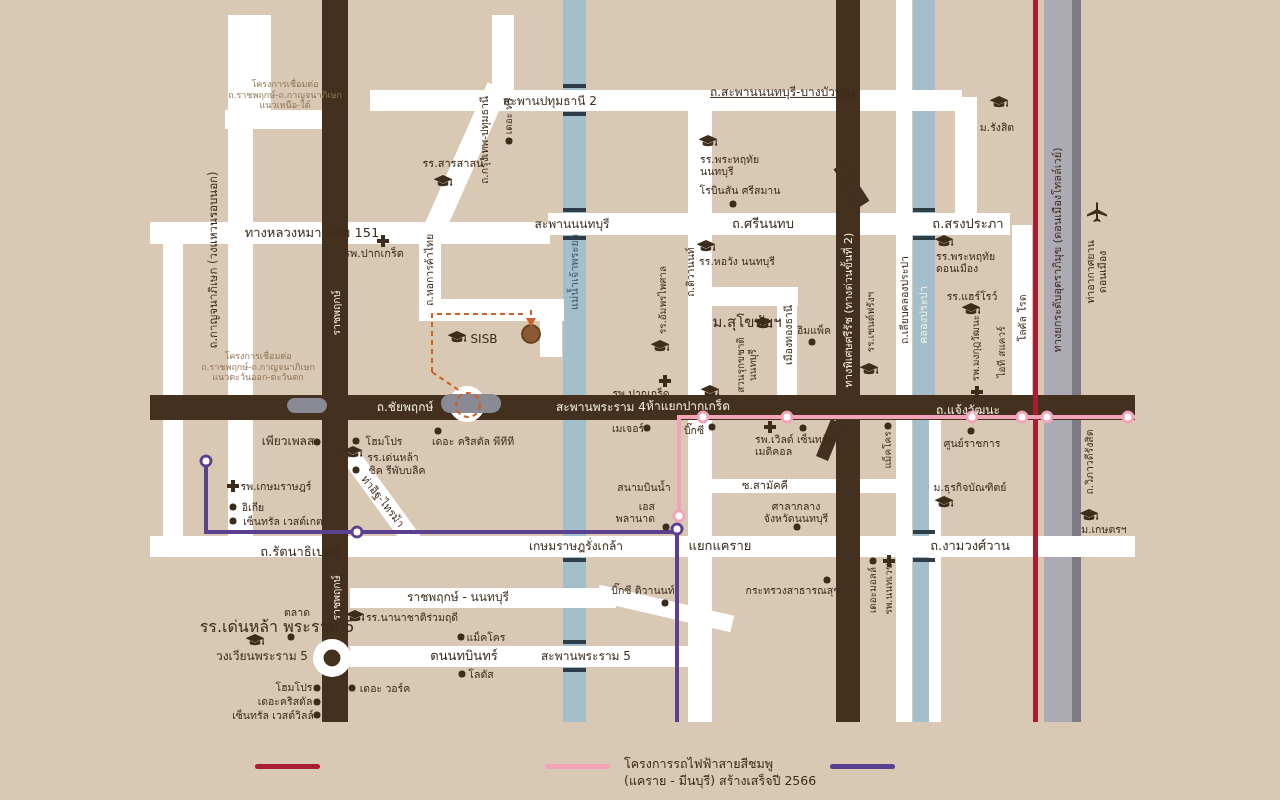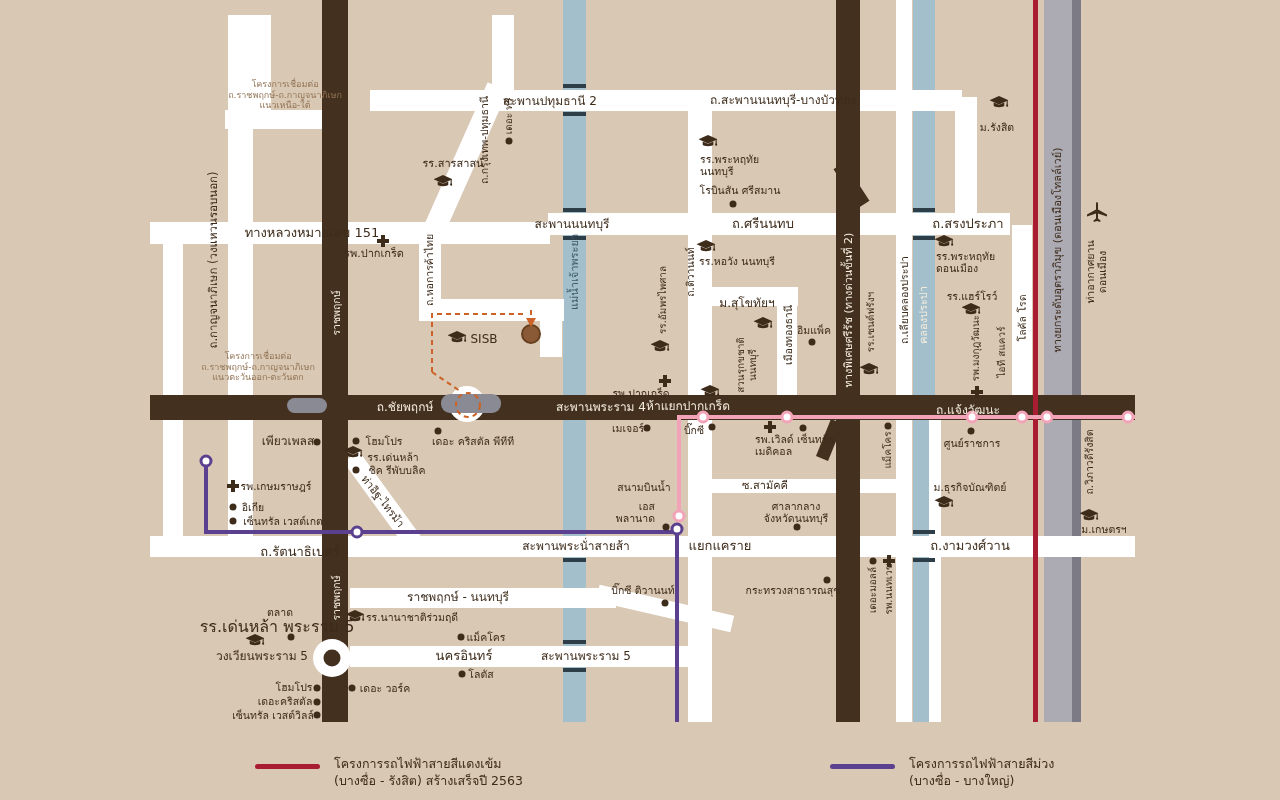--- a/index.html
+++ b/index.html
@@ -315,35 +315,35 @@
       <div class="ic" style="left: 317px; top: 715px;">
         <span class="poi-dot" style="display:block"></span>
       </div>
       <div class="ic" style="left: 352px; top: 688px;">
         <span class="poi-dot" style="display:block"></span>
       </div>
       <div class="ic" style="left: 1097px; top: 213px;"><svg class="plane" width="22" height="22" viewBox="0 0 22 22">
           <path d="M11 0 C11.6 0 12 .9 12 2.2 V7.6 L21 12.6 V14.6 L12 11.6 V16.4 L14.4 18.4 V19.9 L11 18.9 L7.6 19.9 V18.4 L10 16.4 V11.6 L1 14.6 V12.6 L10 7.6 V2.2 C10 .9 10.4 0 11 0 Z"></path>
         </svg></div>
       <div class="lbl" style="left: 550px; top: 101px; font-size: 12px; transform: translate(-50%, -50%);">สะพานปทุมธานี 2</div>
-      <div class="lbl" style="left: 783px; top: 100px; font-size: 12px; transform: translate(-50%, -50%);">ถ.สะพานนนทบุรี-บางบัวทอง</div>
+      <div class="lbl" style="left: 783px; top: 92px; font-size: 12px; transform: translate(-50%, -50%); text-decoration: underline;">ถ.สะพานนนทบุรี-บางบัวทอง</div>
       <div class="lbl" style="left: 312px; top: 233px; font-size: 13px; transform: translate(-50%, -50%);">ทางหลวงหมายเลข 151</div>
       <div class="lbl" style="left: 572px; top: 224px; font-size: 12px; transform: translate(-50%, -50%);">สะพานนนทบุรี</div>
       <div class="lbl" style="left: 763px; top: 224px; font-size: 13px; transform: translate(-50%, -50%);">ถ.ศรีนนทบ</div>
       <div class="lbl" style="left: 968px; top: 224px; font-size: 13px; transform: translate(-50%, -50%);">ถ.สรงประภา</div>
       <div class="lbl w" style="left: 405px; top: 407px; font-size: 12px; transform: translate(-50%, -50%);">ถ.ชัยพฤกษ์</div>
       <div class="lbl w" style="left: 601px; top: 407px; font-size: 12px; transform: translate(-50%, -50%);">สะพานพระราม 4</div>
       <div class="lbl w" style="left: 688px; top: 406px; font-size: 12px; transform: translate(-50%, -50%);">ห้าแยกปากเกร็ด</div>
       <div class="lbl w" style="left: 968px; top: 410px; font-size: 12px; transform: translate(-50%, -50%); text-align: right;">ถ.แจ้งวัฒนะ</div>
       <div class="lbl" style="left: 300px; top: 552px; font-size: 13px; transform: translate(-50%, -50%); text-align: right;">ถ.รัตนาธิเบศร์</div>
-      <div class="lbl" style="left: 576px; top: 546px; font-size: 12px; transform: translate(-50%, -50%);">สะพานพระนั่าสายส้า</div>
+      <div class="lbl" style="left: 576px; top: 546px; font-size: 12px; transform: translate(-50%, -50%);">เกษมราษฎรั่งเกล้า</div>
       <div class="lbl" style="left: 720px; top: 546px; font-size: 13px; transform: translate(-50%, -50%);">แยกแคราย</div>
       <div class="lbl" style="left: 970px; top: 546px; font-size: 13px; transform: translate(-50%, -50%);">ถ.งามวงศ์วาน</div>
       <div class="lbl" style="left: 458px; top: 597px; font-size: 12px; transform: translate(-50%, -50%);">ราชพฤกษ์ - นนทบุรี</div>
-      <div class="lbl" style="left: 464px; top: 656px; font-size: 13px; transform: translate(-50%, -50%);">นครอินทร์</div>
+      <div class="lbl" style="left: 464px; top: 656px; font-size: 13px; transform: translate(-50%, -50%);">ดนนทบินทร์</div>
       <div class="lbl" style="left: 586px; top: 656px; font-size: 12px; transform: translate(-50%, -50%);">สะพานพระราม 5</div>
       <div class="lbl" style="left: 262px; top: 656px; font-size: 12px; transform: translate(-50%, -50%);">วงเวียนพระราม 5</div>
       <div class="lbl" style="left: 765px; top: 486px; font-size: 11px; transform: translate(-50%, -50%);">ซ.สามัคคี</div>
       <div class="lbl" style="left: 382px; top: 502px; font-size: 11px; transform: translate(-50%, -50%) rotate(52deg);">ท่าอิฐ-ไทรม้า</div>
       <div class="lbl river" style="left: 575px; top: 272px; font-size: 11px; transform: translate(-50%, -50%) rotate(-90deg);">แม่น้ำเจ้าพระยา</div>
       <div class="lbl w" style="left: 924px; top: 315px; font-size: 11px; transform: translate(-50%, -50%) rotate(-90deg);">คลองประปา</div>
       <div class="lbl" style="left: 904px; top: 300px; font-size: 10.5px; transform: translate(-50%, -50%) rotate(-90deg);">ถ.เลียบคลองประปา</div>
       <div class="lbl" style="left: 214px; top: 260px; font-size: 11.5px; transform: translate(-50%, -50%) rotate(-90deg);">ถ.กาญจนาภิเษก (วงแหวนรอบนอก)</div>
       <div class="lbl" style="left: 484px; top: 140px; font-size: 10.5px; transform: translate(-50%, -50%) rotate(-90deg);">ถ.กรุงเทพ-ปทุมธานี</div>
       <div class="lbl" style="left: 429px; top: 270px; font-size: 10.5px; transform: translate(-50%, -50%) rotate(-90deg);">ถ.หอการค้าไทย</div>
@@ -367,21 +367,21 @@
 แนวตะวันออก-ตะวันตก</div>
       <div class="lbl" style="left: 453px; top: 164px; font-size: 11px; transform: translate(-50%, -50%);">รร.สารสาสน์</div>
       <div class="lbl" style="left: 509px; top: 116px; font-size: 10px; transform: translate(-50%, -50%) rotate(-90deg);">เดอะ ทรี</div>
       <div class="lbl" style="left: 374px; top: 254px; font-size: 11px; transform: translate(-50%, -50%);">รพ.ปากเกร็ด</div>
       <div class="lbl" style="left: 700px; top: 165px; font-size: 10.5px; text-align: left; transform: translate(0px, -50%);">รร.พระหฤทัย
 นนทบุรี</div>
       <div class="lbl" style="left: 740px; top: 190px; font-size: 10.5px; transform: translate(-50%, -50%);">โรบินสัน ศรีสมาน</div>
       <div class="lbl" style="left: 997px; top: 127px; font-size: 10.5px; transform: translate(-50%, -50%);">ม.รังสิต</div>
       <div class="lbl" style="left: 737px; top: 261px; font-size: 10.5px; transform: translate(-50%, -50%);">รร.หอวัง นนทบุรี</div>
       <div class="lbl" style="left: 663px; top: 300px; font-size: 10px; transform: translate(-50%, -50%) rotate(-90deg);">รร.อัมพรไพศาล</div>
-      <div class="lbl" style="left: 747px; top: 303px; font-size: 12px; transform: translate(-50%, -50%);">ม.สุโขทัยฯ</div>
+      <div class="lbl" style="left: 747px; top: 323px; font-size: 15px; transform: translate(-50%, -50%);">ม.สุโขทัยฯ</div>
       <div class="lbl" style="left: 814px; top: 330px; font-size: 10.5px; transform: translate(-50%, -50%);">อิมแพ็ค</div>
       <div class="lbl" style="left: 871px; top: 322px; font-size: 10px; transform: translate(-50%, -50%) rotate(-90deg);">รร.เซนต์ฟรังฯ</div>
       <div class="lbl" style="left: 936px; top: 262px; font-size: 10.5px; text-align: left; transform: translate(0px, -50%);">รร.พระหฤทัย
 ดอนเมือง</div>
       <div class="lbl" style="left: 972px; top: 296px; font-size: 10.5px; transform: translate(-50%, -50%);">รร.แฮร์โรว์</div>
       <div class="lbl" style="left: 976px; top: 348px; font-size: 10px; transform: translate(-50%, -50%) rotate(-90deg);">รพ.มงกุฎวัฒนะ</div>
       <div class="lbl" style="left: 1002px; top: 352px; font-size: 10px; transform: translate(-50%, -50%) rotate(-90deg);">ไอที สแควร์</div>
       <div class="lbl" style="left: 972px; top: 443px; font-size: 10.5px; transform: translate(-50%, -50%);">ศูนย์ราชการ</div>
       <div class="lbl" style="left: 970px; top: 487px; font-size: 10.5px; transform: translate(-50%, -50%);">ม.ธุรกิจบัณฑิตย์</div>
       <div class="lbl" style="left: 1104px; top: 529px; font-size: 10.5px; transform: translate(-50%, -50%);">ม.เกษตรฯ</div>
@@ -402,21 +402,21 @@
       <div class="lbl" style="left: 641px; top: 393px; font-size: 10.5px; transform: translate(-50%, -50%);">รพ.ปากเกร็ด</div>
       <div class="lbl" style="left: 484px; top: 339px; font-size: 12px; transform: translate(-50%, -50%);">SISB</div>
       <div class="lbl" style="left: 288px; top: 441px; font-size: 12px; transform: translate(-50%, -50%);">เพียวเพลส</div>
       <div class="lbl" style="left: 384px; top: 441px; font-size: 10.5px; transform: translate(-50%, -50%);">โฮมโปร</div>
       <div class="lbl" style="left: 473px; top: 441px; font-size: 10.5px; transform: translate(-50%, -50%);">เดอะ คริสตัล พีทีที</div>
       <div class="lbl" style="left: 393px; top: 457px; font-size: 10.5px; transform: translate(-50%, -50%);">รร.เด่นหล้า</div>
       <div class="lbl" style="left: 397px; top: 470px; font-size: 10.5px; transform: translate(-50%, -50%);">ชิค รีพับบลิค</div>
       <div class="lbl" style="left: 276px; top: 486px; font-size: 10.5px; transform: translate(-50%, -50%);">รพ.เกษมราษฎร์</div>
       <div class="lbl" style="left: 253px; top: 507px; font-size: 10.5px; transform: translate(-50%, -50%);">อิเกีย</div>
       <div class="lbl" style="left: 283px; top: 521px; font-size: 10.5px; transform: translate(-50%, -50%);">เซ็นทรัล เวสต์เกต</div>
-      <div class="lbl" style="left: 280px; top: 612px; font-size: 10.5px; transform: translate(-50%, -50%);">ตลาด</div>
+      <div class="lbl" style="left: 297px; top: 612px; font-size: 10.5px; transform: translate(-50%, -50%);">ตลาด</div>
       <div class="lbl" style="left: 277px; top: 627px; font-size: 16px; transform: translate(-50%, -50%);">รร.เด่นหล้า  พระราม 5</div>
       <div class="lbl" style="left: 412px; top: 617px; font-size: 10.5px; transform: translate(-50%, -50%);">รร.นานาชาติร่วมฤดี</div>
       <div class="lbl" style="left: 486px; top: 637px; font-size: 10.5px; transform: translate(-50%, -50%);">แม็คโคร</div>
       <div class="lbl" style="left: 481px; top: 674px; font-size: 10.5px; transform: translate(-50%, -50%);">โลตัส</div>
       <div class="lbl" style="left: 294px; top: 687px; font-size: 10.5px; transform: translate(-50%, -50%);">โฮมโปร</div>
       <div class="lbl" style="left: 285px; top: 701px; font-size: 10.5px; transform: translate(-50%, -50%);">เดอะคริสตัล</div>
       <div class="lbl" style="left: 273px; top: 715px; font-size: 10.5px; transform: translate(-50%, -50%);">เซ็นทรัล เวสต์วิลล์</div>
       <div class="lbl" style="left: 385px; top: 688px; font-size: 10.5px; transform: translate(-50%, -50%);">เดอะ วอร์ค</div>
     </div>
 
@@ -427,26 +427,25 @@
     <path class="dash" d="M432,372 L460,391"></path>
     <circle class="dash" cx="468" cy="405" r="12"></circle>
   </svg>
 
   <div class="pin" style="left:531px;top:334px;"></div>
 
 
   <div class="legend">
     <div class="legend-item" style="left:255px;">
       <span class="swatch" style="background: rgb(169, 29, 50);"></span>
+    </div>
+    <div class="legend-item" style="left:545px;">
+      <span class="swatch" style="background: rgb(243, 163, 184);"></span>
       <div class="legend-text">
-        <div>โครงการรถไฟฟ้าสายสีแดงเข้ม</div>
-        <div>(บางซื่อ - รังสิต) สร้างเสร็จปี 2563</div>
+        <div>โครงการรถไฟฟ้าสายสีชมพู</div>
+        <div>(แคราย - มีนบุรี) สร้างเสร็จปี 2566</div>
       </div>
     </div>
     <div class="legend-item" style="left:830px;">
       <span class="swatch" style="background: rgb(92, 64, 144);"></span>
-      <div class="legend-text">
-        <div>โครงการรถไฟฟ้าสายสีม่วง</div>
-        <div>(บางซื่อ - บางใหญ่)</div>
-      </div>
     </div>
   </div>
 </div>
 
 </body></html>

